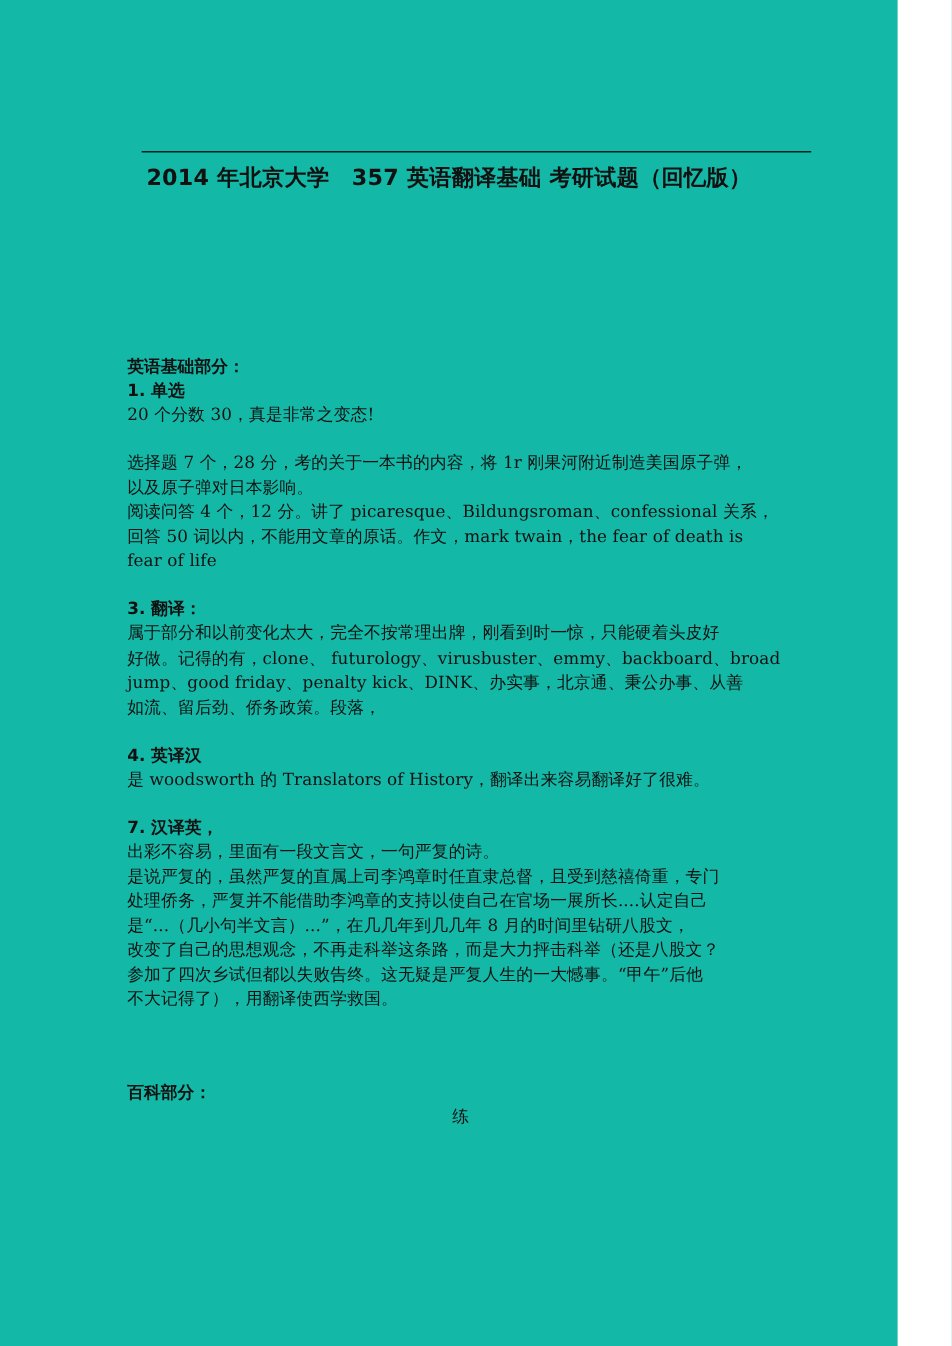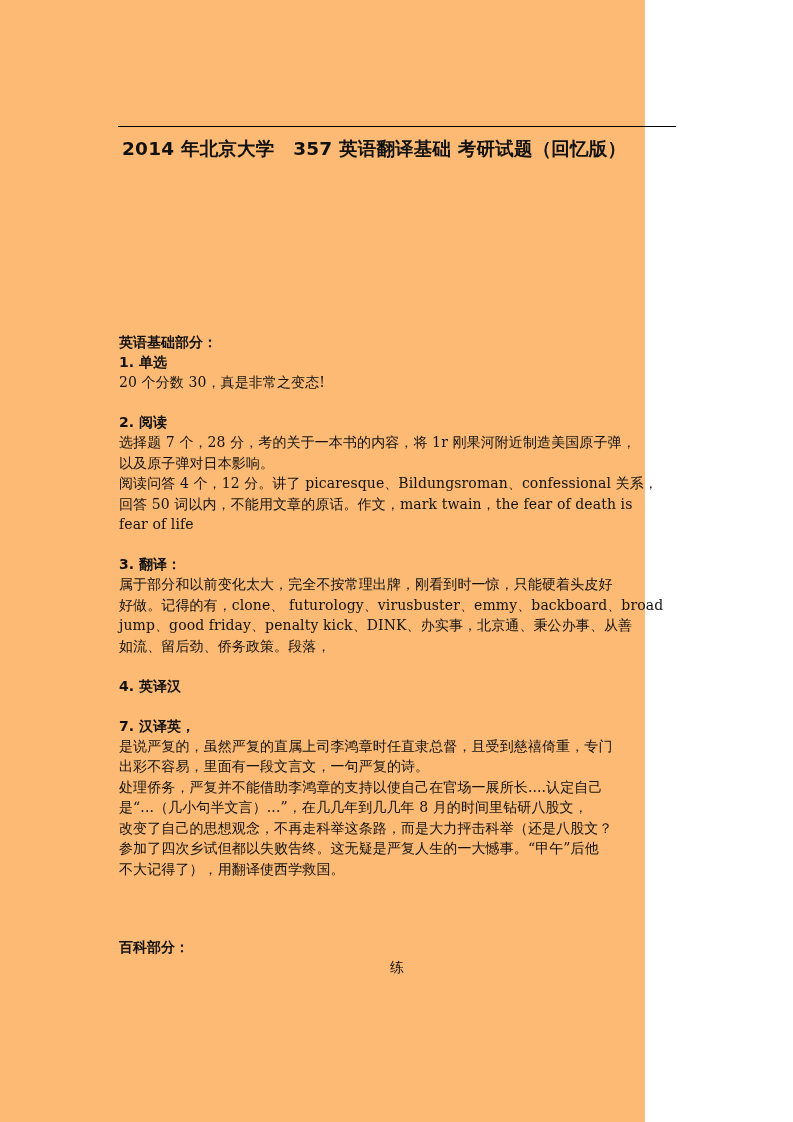--- a/index.html
+++ b/index.html
@@ -11,23 +11,23 @@
       width: 793px;
       height: 1122px;
       position: relative;
       overflow: hidden;
       font-family: "DejaVu Serif", "Liberation Serif", serif;
       color: #111111;
     }
     .page {
       position: absolute;
       left: 0; top: 0;
-      width: 645px;
+      width: 748px;
       height: 1122px;
-      background: #fdba74;
+      background: #14b8a6;
     }
     .top-rule {
       position: absolute;
       left: 118px;
       top: 126px;
       width: 558px;
       height: 0;
       border-top: 1.5px solid #000;
     }
     .title {
@@ -37,24 +37,23 @@
       width: 560px;
       font-family: "DejaVu Sans", "Liberation Sans", sans-serif;
       font-weight: bold;
       font-size: 18.5px;
       line-height: 24px;
       white-space: nowrap;
       letter-spacing: 0.2px;
     }
     .content {
       position: absolute;
-      left: 119px;
+      left: 106px;
       top: 296px;
       width: 556px;
-      margin-top: 36px;
     }
     .h {
       font-family: "DejaVu Sans", "Liberation Sans", sans-serif;
       font-weight: bold;
       font-size: 14px;
       line-height: 20px;
       margin: 0;
     }
     .p {
       font-size: 14px;
@@ -84,21 +83,20 @@
     <div>
       <div class="h">1. 单选</div>
       <div class="p">
         <span class="line">20 个分数 30，真是非常之变态!</span>
       </div>
     </div>
 
     <div class="gap"></div>
 
     <div>
-      <div class="h">2. 阅读</div>
       <div class="p">
         <span class="line">选择题 7 个，28 分，考的关于一本书的内容，将 1r 刚果河附近制造美国原子弹，</span>
         <span class="line">以及原子弹对日本影响。</span>
         <span class="line">阅读问答 4 个，12 分。讲了 picaresque、Bildungsroman、confessional 关系，</span>
         <span class="line">回答 50 词以内，不能用文章的原话。作文，mark twain，the fear of death is</span>
         <span class="line">fear of life</span>
       </div>
     </div>
 
     <div class="gap"></div>
@@ -110,29 +108,32 @@
         <span class="line">好做。记得的有，clone、 futurology、virusbuster、emmy、backboard、broad</span>
         <span class="line">jump、good friday、penalty kick、DINK、办实事，北京通、秉公办事、从善</span>
         <span class="line">如流、留后劲、侨务政策。段落，</span>
       </div>
     </div>
 
     <div class="gap"></div>
 
     <div>
       <div class="h">4. 英译汉</div>
+      <div class="p">
+        <span class="line">是 woodsworth 的 Translators of History，翻译出来容易翻译好了很难。</span>
+      </div>
     </div>
 
     <div class="gap"></div>
 
     <div>
       <div class="h">7. 汉译英，</div>
       <div class="p">
+        <span class="line">出彩不容易，里面有一段文言文，一句严复的诗。</span>
         <span class="line">是说严复的，虽然严复的直属上司李鸿章时任直隶总督，且受到慈禧倚重，专门</span>
-        <span class="line">出彩不容易，里面有一段文言文，一句严复的诗。</span>
         <span class="line">处理侨务，严复并不能借助李鸿章的支持以使自己在官场一展所长....认定自己</span>
         <span class="line">是“...（几小句半文言）...”，在几几年到几几年 8 月的时间里钻研八股文，</span>
         <span class="line">改变了自己的思想观念，不再走科举这条路，而是大力抨击科举（还是八股文？</span>
         <span class="line">参加了四次乡试但都以失败告终。这无疑是严复人生的一大憾事。“甲午”后他</span>
         <span class="line">不大记得了），用翻译使西学救国。</span>
       </div>
     </div>
 
     <div class="gap-lg"></div>
 

